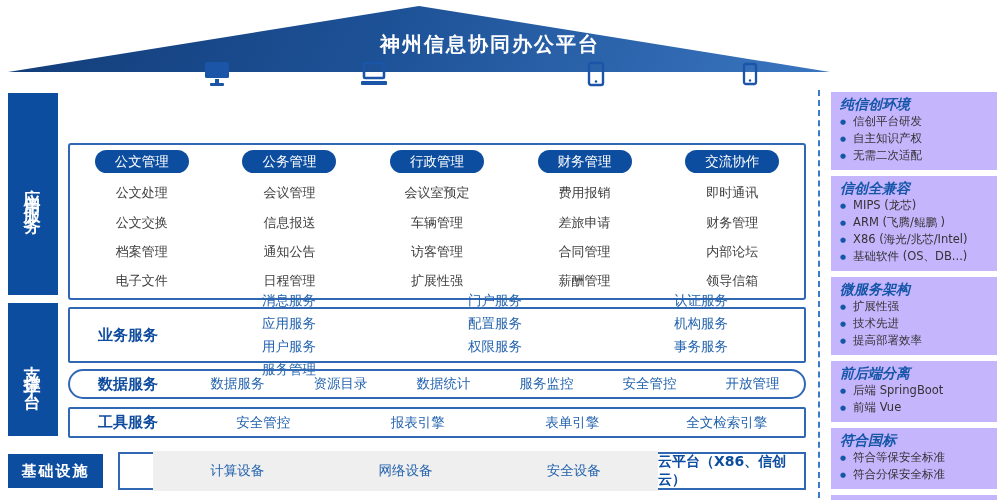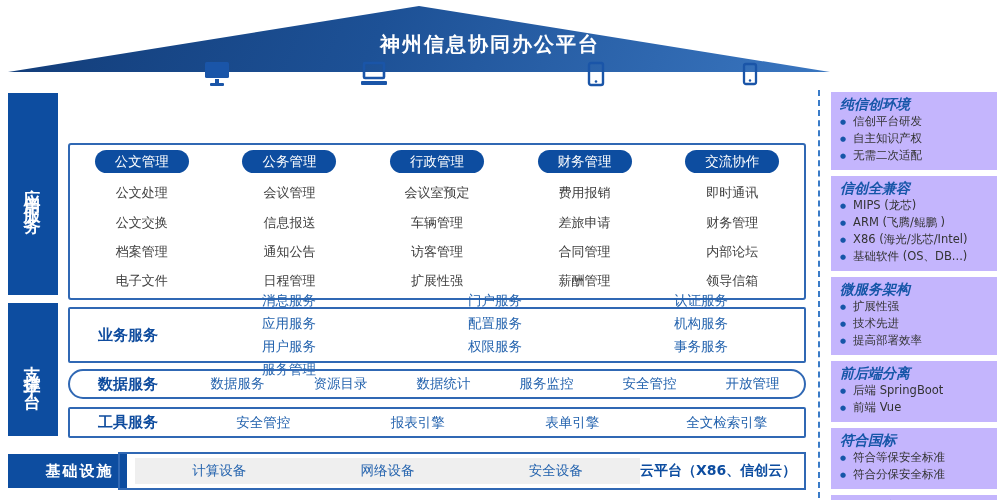--- a/index.html
+++ b/index.html
@@ -23,21 +23,21 @@
   .v-label {
     position:absolute; left:8px; width:50px; background:#0d4da0; color:#fff;
     font-weight:bold; font-size:17px; writing-mode:vertical-rl; letter-spacing:9px;
     display:flex; align-items:center; justify-content:center; text-align:center;
   }
   .v-app { top:93px; height:202px; }
   .v-sup { top:303px; height:133px; }
   .h-label {
     position:absolute; left:8px; top:454px; width:95px; height:34px;
     background:#0d4da0; color:#fff; font-weight:bold; font-size:15px;
-    display:flex; align-items:center; justify-content:center; letter-spacing:2px;padding-left:24px;
+    display:flex; align-items:center; justify-content:center; letter-spacing:2px;
   }
   
   .portal {
     position:absolute; left:68px; top:93px; width:738px; height:44px;
     background:#3d9bd6; display:flex; align-items:center;
   }
   .portal-item { flex:1; text-align:center; color:#ffffff; font-size:14.5px; }
   
   .app-box {
     position:absolute; left:68px; top:143px; width:738px; height:157px;
@@ -62,21 +62,21 @@
   .biz-grid { flex:1; display:grid; grid-template-columns:repeat(3,1fr); row-gap:5px; }
   .biz-grid .cell { text-align:center; color:#2463ae; font-size:13.5px; }
   .line-items { flex:1; display:flex; }
   .line-items .cell { flex:1; text-align:center; color:#2463ae; font-size:13.5px; }
   
   .infra-box {
     position:absolute; left:118px; top:452px; width:688px; height:38px;
     border:2px solid #3068b4; box-sizing:border-box; display:flex; align-items:center;
   }
   .infra-gray {
-    margin-left:15px; background:#efefef; height:26px; flex:0 0 505px;
+    margin-left:33px; background:#efefef; height:40px; flex:0 0 505px;
     display:flex; align-items:center;
   }
   .infra-gray .cell { flex:1; text-align:center; color:#2463ae; font-size:13.5px; }
   .cloud { flex:1; text-align:left; color:#0d4da0; font-weight:bold; font-size:14px; }
   
   .divider { position:absolute; left:818px; top:90px; height:408px; border-left:2px dashed #3a7bc8; }
   
   .right-panel { position:absolute; left:831px; top:92px; width:166px; display:flex; flex-direction:column; gap:6px; }
   .panel-section { background:#c4b5fd; padding:4px 6px 5px 9px; }
   .panel-title { color:#1656a8; font-weight:bold; font-style:italic; font-size:14px; line-height:17px; margin-bottom:1px; }

